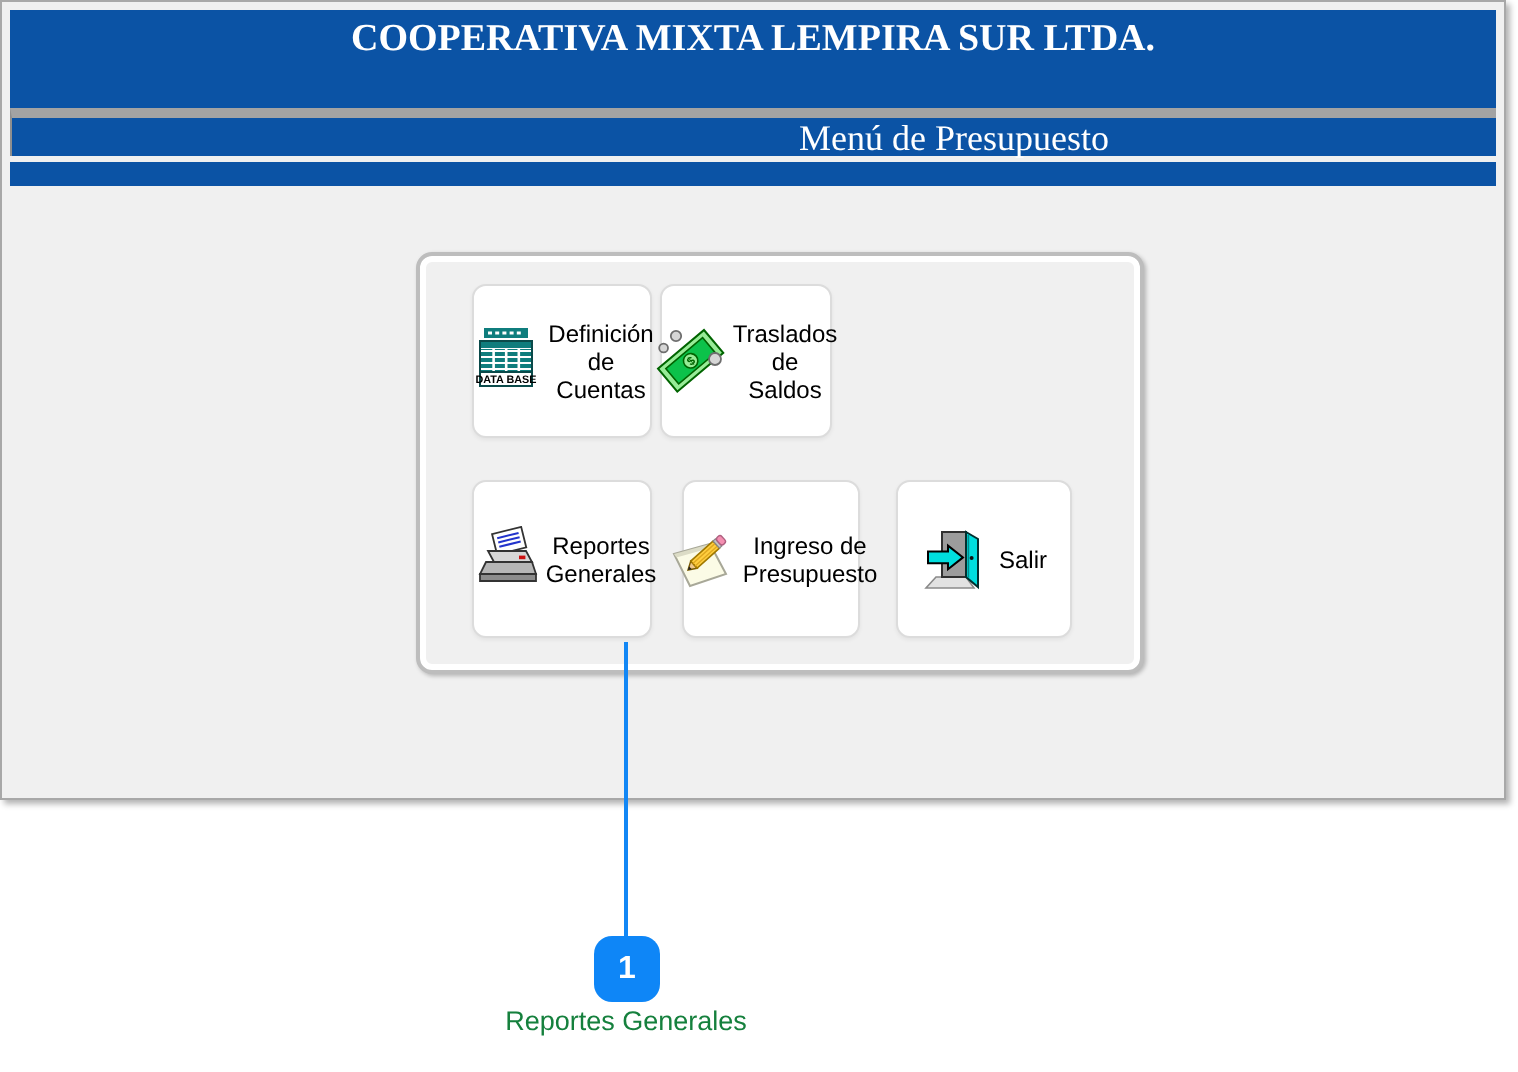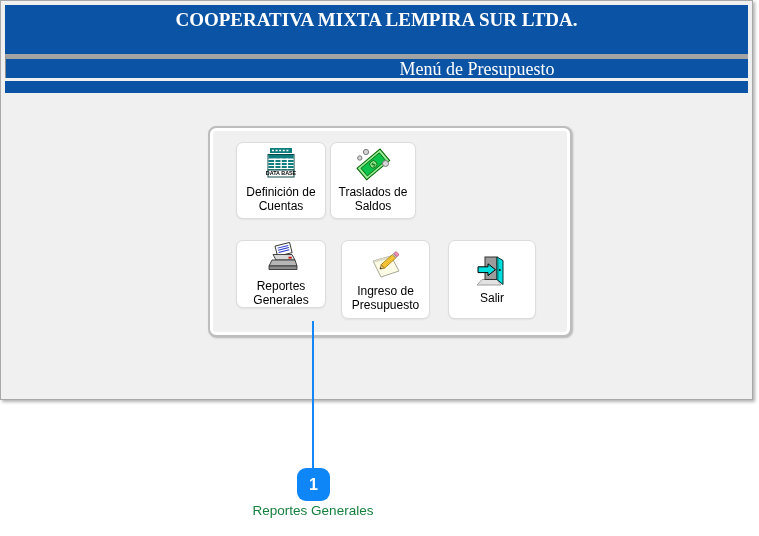--- a/index.html
+++ b/index.html
@@ -20,21 +20,21 @@
                  color:#ffffff;white-space:nowrap;}
   .stripe{position:absolute;left:4px;top:80px;width:743px;height:12px;background:#0b53a5;}
 
   
   .panel{position:absolute;left:207px;top:125px;width:364px;height:211px;box-sizing:border-box;
          background:#f0f0f0;border:2px solid #bdbdbd;border-radius:8px;
          box-shadow:inset 0 0 0 3px #ffffff, 1px 1px 2px rgba(0,0,0,0.25);}
 
   .menu-btn{position:absolute;box-sizing:border-box;background:#ffffff;
             border:1px solid #dcdcdc;border-radius:7px;cursor:pointer;
-            display:flex;flex-direction:column;align-items:center;justify-content:center;gap:3px;
+            display:flex;flex-direction:row;align-items:center;justify-content:center;gap:3px;
             box-shadow:0 1px 2px rgba(0,0,0,0.06);}
   .icon{display:block;width:36px;height:34px;flex:0 0 auto;}
   .btn-label{display:block;text-align:center;}
   .btn-line{display:block;font-size:12px;line-height:14px;color:#000;}
   .btn-line:empty{display:none;}
 
   
   .connector{position:absolute;left:312px;top:321px;width:2px;height:147px;background:#1287f5;}
   .badge{position:absolute;left:297px;top:468px;width:33px;height:33px;border-radius:9px;
          background:#0e86f7;display:flex;align-items:center;justify-content:center;}
@@ -101,21 +101,21 @@
             <circle cx="4.8" cy="10" r="2.2" fill="#d6d6d6" stroke="#6e6e6e" stroke-width="0.9"></circle>
             <circle cx="30.5" cy="15.5" r="3" fill="#d6d6d6" stroke="#6e6e6e" stroke-width="0.9"></circle>
           </svg>
         </span>
         <span class="btn-label">
           <span class="btn-line">Traslados de</span>
           <span class="btn-line">Saldos</span>
         </span>
       </div>
 
-      <div class="menu-btn" style="left:26px;top:112px;width:90px;height:68px">
+      <div class="menu-btn" style="left:26px;top:112px;width:90px;height:79px">
         <span class="icon">
           <svg width="36" height="34" viewBox="0 0 36 34">
             <g transform="rotate(-14 21 7)">
               <rect x="13" y="2" width="15" height="10.5" fill="#ffffff" stroke="#333" stroke-width="0.9"></rect>
               <line x1="15" y1="4.6" x2="26" y2="4.6" stroke="#2233cc" stroke-width="1"></line>
               <line x1="15" y1="6.8" x2="26" y2="6.8" stroke="#2233cc" stroke-width="1"></line>
               <line x1="15" y1="9" x2="26" y2="9" stroke="#2233cc" stroke-width="1"></line>
             </g>
             <polygon points="10,12.5 29,12.5 32,18 13,18" fill="#d8d8d8" stroke="#333" stroke-width="0.9"></polygon>
             <rect x="25.5" y="14.8" width="3.2" height="1.8" fill="#cc1111"></rect>

